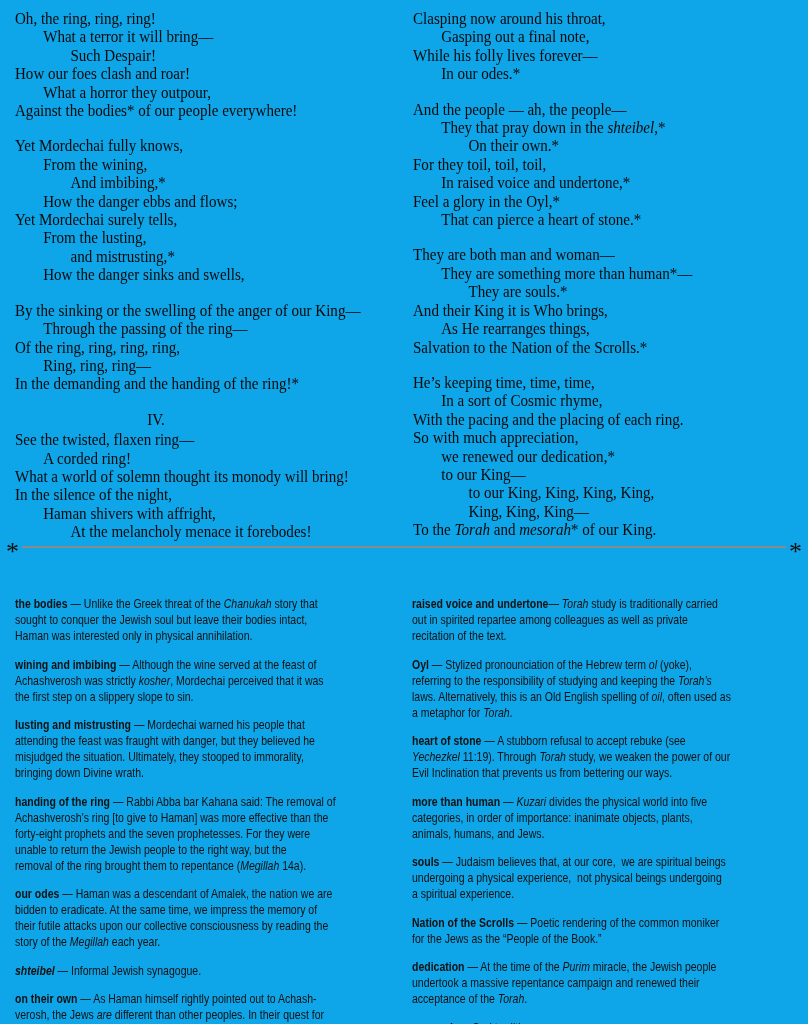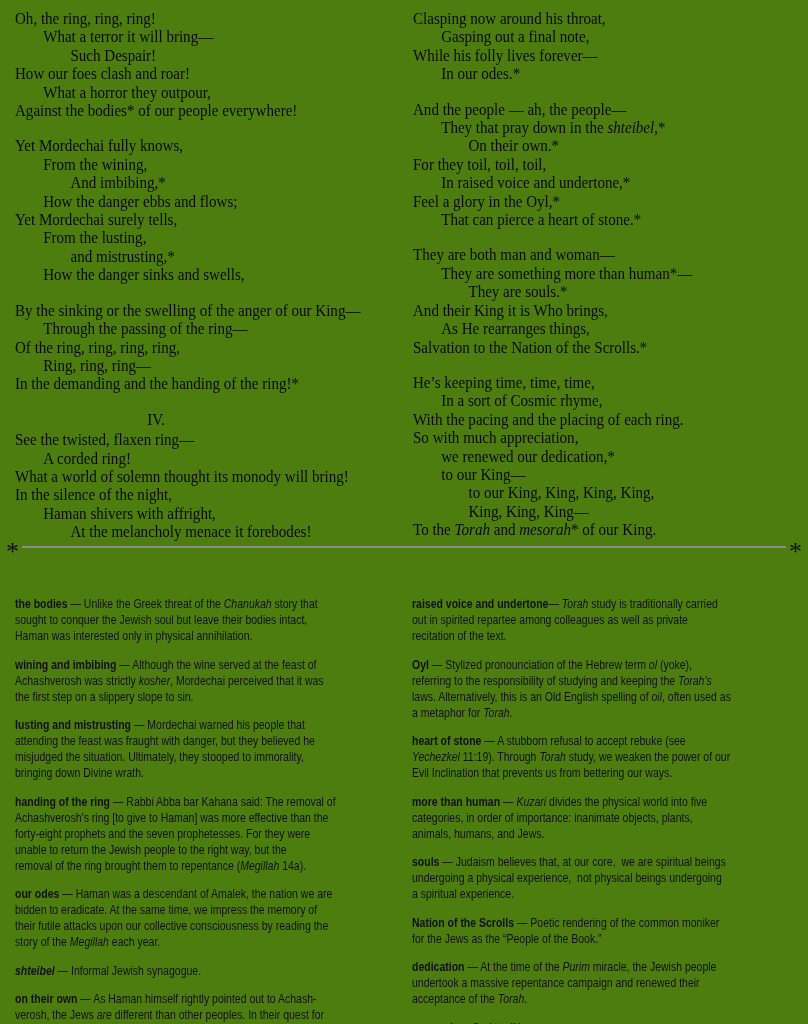--- a/index.html
+++ b/index.html
@@ -2,21 +2,21 @@
 <html><head>
 <meta charset="utf-8">
 <style>
   html,body{margin:0;padding:0;}
   body{
     width:808px;height:1024px;
     background:#ffffff;color:#000;
     overflow:hidden;position:relative;
     font-family:"Liberation Serif", serif;
   }
-  .page{position:absolute;inset:0;background:#4d7c0f;}
+  .page{position:absolute;inset:0;background:#0ea5e9;}
 
   
   .poem-section{position:absolute;top:10px;left:0;right:0;height:528px;}
   .poem-col{
     position:absolute;top:0;width:440px;
     transform:scaleX(0.94);transform-origin:0 0;
     font-size:16px;line-height:18.4px;color:#0a0a0a;
   }
   .poem-col-left{left:15px;}
   .poem-col-right{left:413px;}

